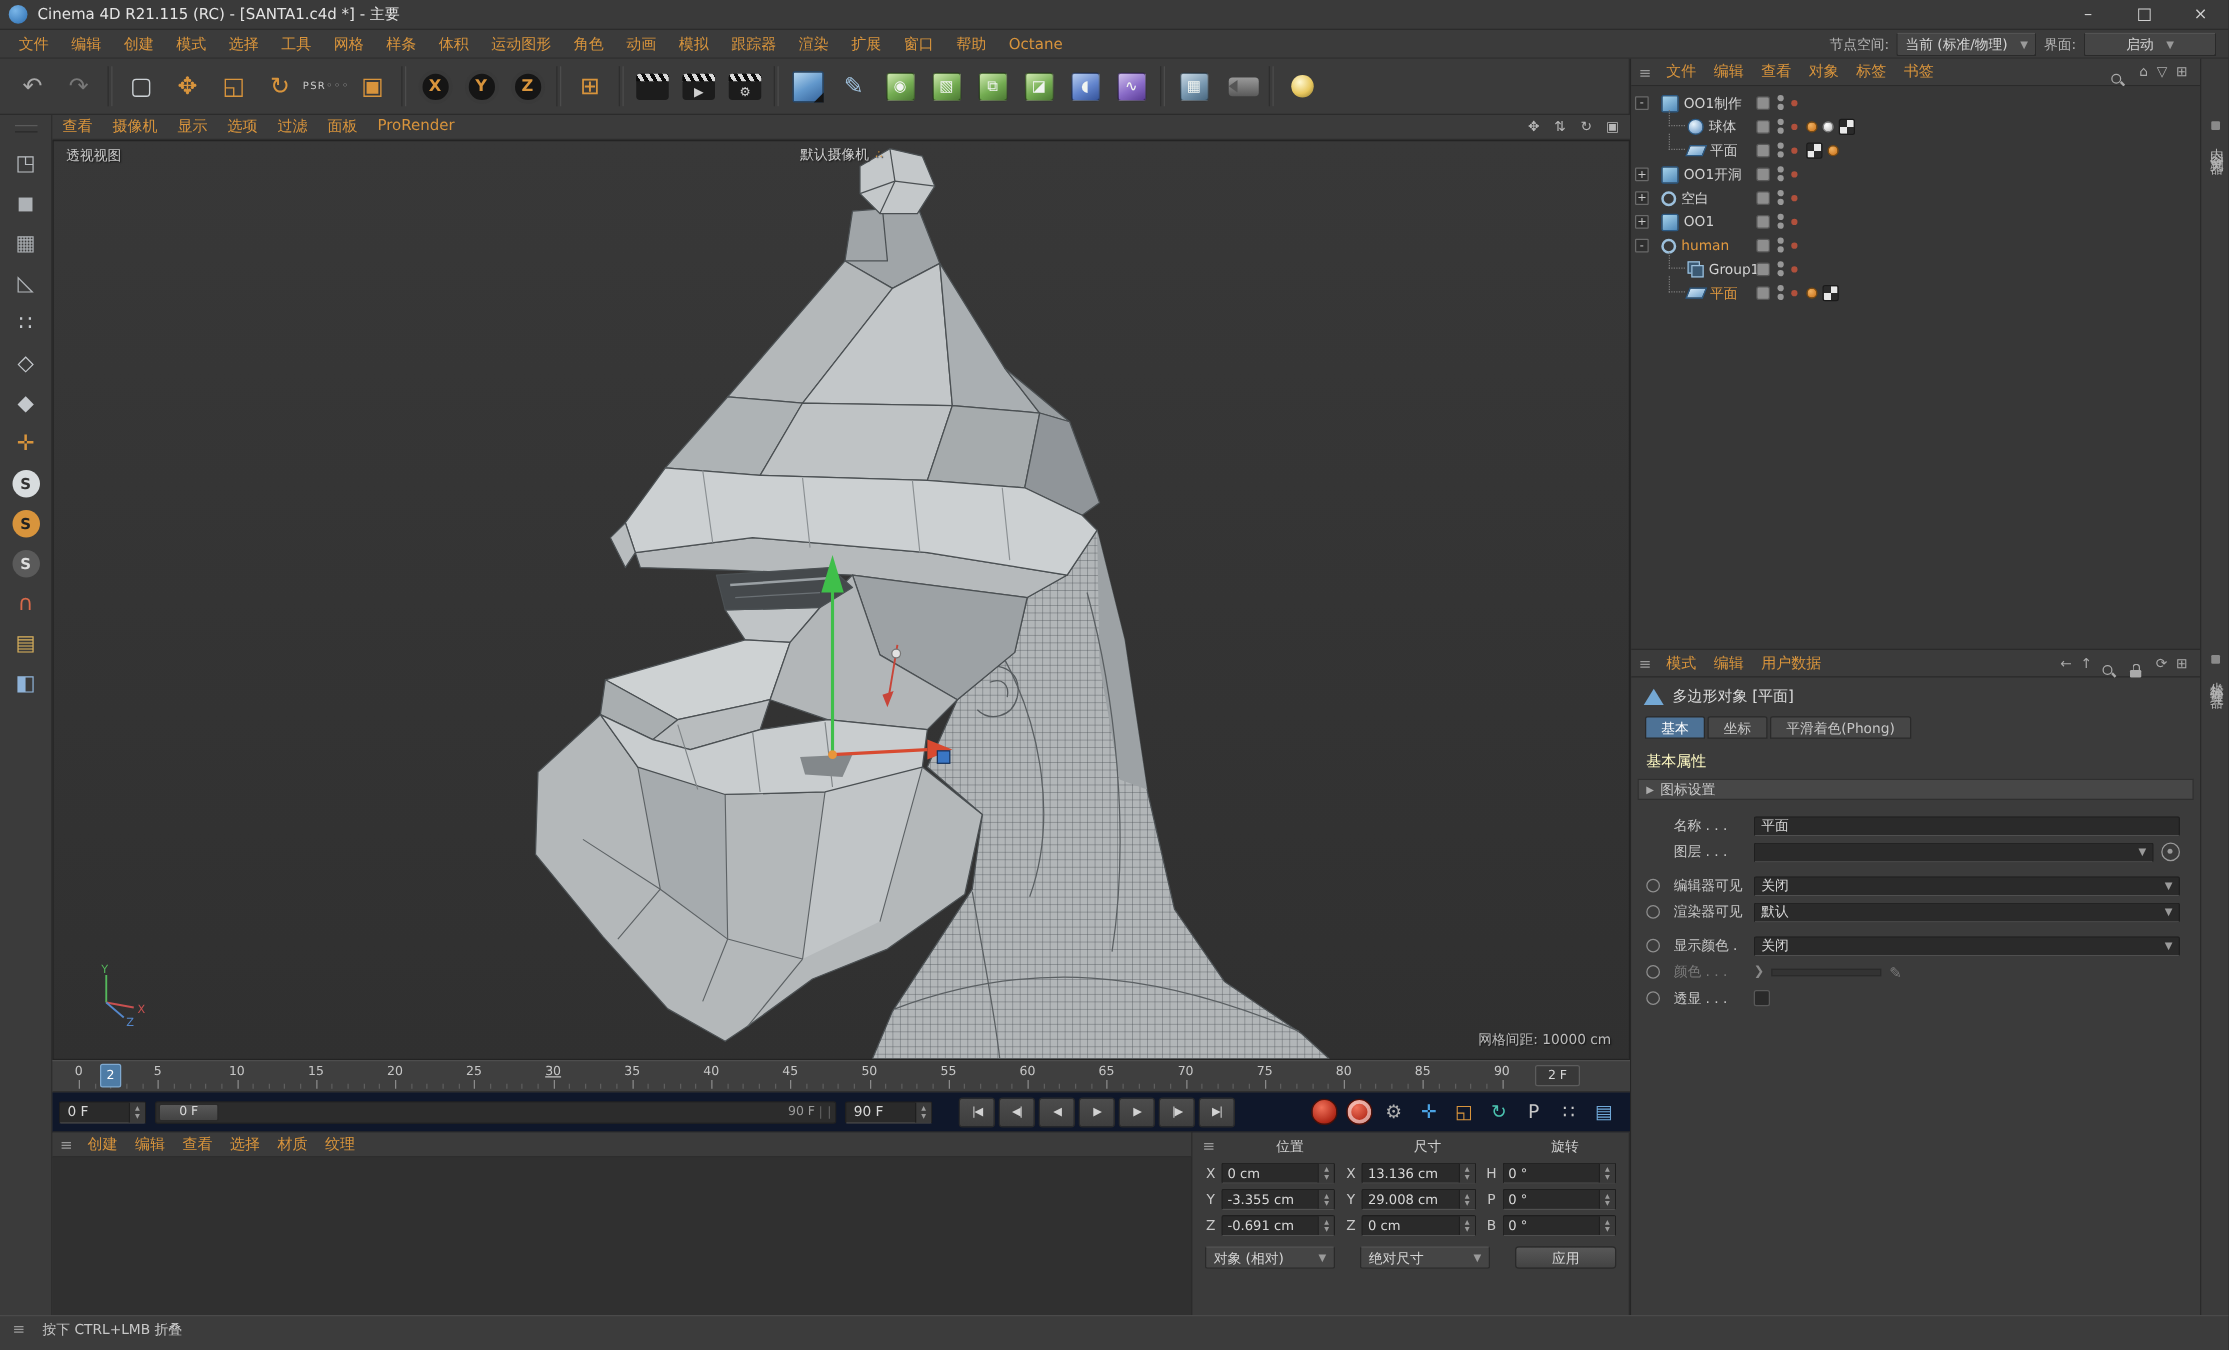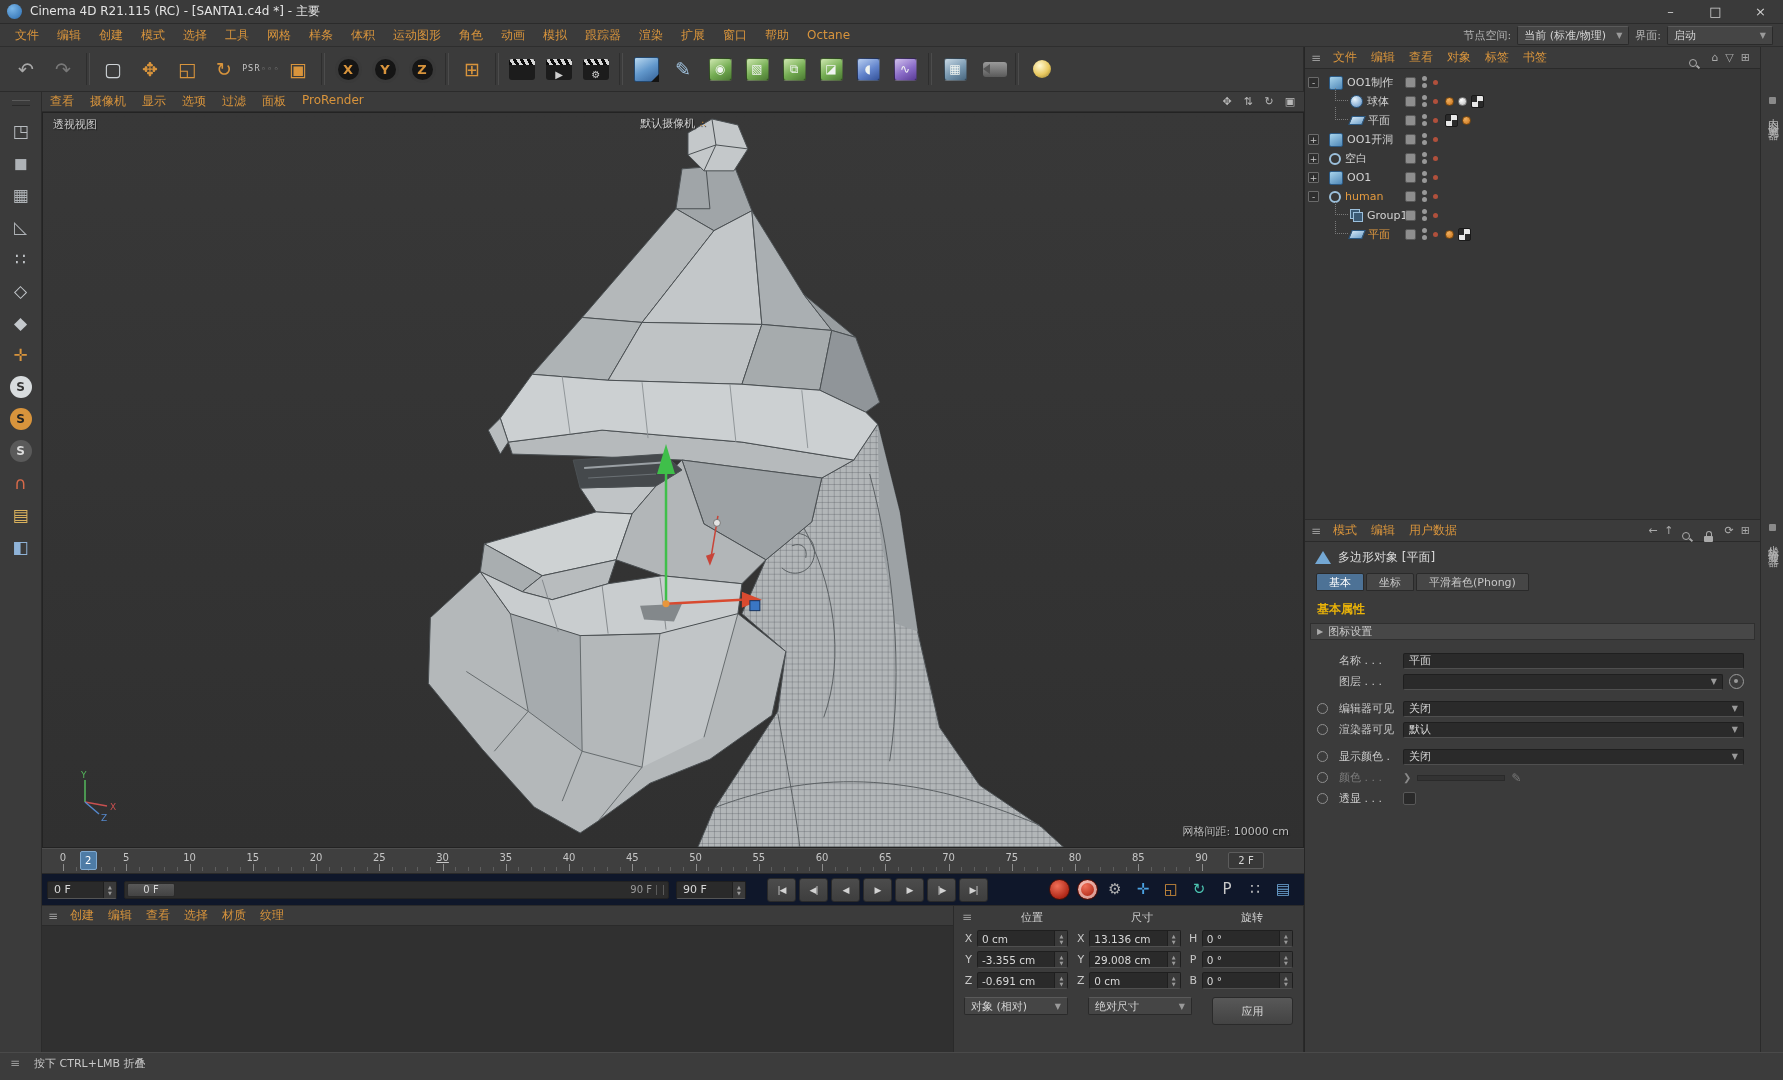--- a/index.html
+++ b/index.html
@@ -94,21 +94,21 @@
   .coords{position:absolute;left:954px;top:906px;width:350px;height:146px;background:#3b3b3b;border-right:1px solid #2a2a2a;box-sizing:border-box}
   .coords-head{display:flex;height:22px;align-items:center;padding-left:8px}
   .coords-head .htitle{width:110px;text-align:center;color:#d0d0d0;font-size:11px}
   .coords-grid{display:grid;grid-template-columns:1fr 1fr 1fr;gap:4px 8px;padding:2px 10px 0}
   .cg-cell{display:flex;align-items:center;gap:4px}
   .cg-label{width:9px;color:#c8c8c8;font-size:11px;text-align:center;flex:none}
   .cfield{flex:1;height:17px;background:#2a2a2a;border:1px solid #1f1f1f;border-bottom-color:#4f4f4f;border-radius:2px;display:flex;align-items:stretch;box-sizing:border-box;min-width:0}
   .cfield .val{flex:1;font-size:10.5px;color:#d8d8d8;padding:0 4px;white-space:nowrap;overflow:hidden;display:flex;align-items:center}
   .coords-foot{display:flex;gap:20px;padding:8px 10px 0}
   .dd2{width:104px;height:18px;box-sizing:border-box;flex:none;justify-content:space-between}
-  .apply-btn{width:96px;height:28px;background:linear-gradient(#585858,#434343);border:1px solid #2a2a2a;border-radius:3px;color:#d8d8d8;font-size:11px;display:flex;align-items:center;justify-content:center;box-sizing:border-box}
+  .apply-btn{width:96px;height:18px;background:linear-gradient(#585858,#434343);border:1px solid #2a2a2a;border-radius:3px;color:#d8d8d8;font-size:11px;display:flex;align-items:center;justify-content:center;box-sizing:border-box}
 
   
   .rightcol{position:absolute;left:1304px;top:47px;width:456px;height:1005px;background:#3b3b3b;border-left:1px solid #262626;box-sizing:border-box}
   .om{position:absolute;left:0;top:0;right:0;height:472px}
   .om .pheader{height:22px}
   .om-tree{position:absolute;top:22px;bottom:0;left:0;right:0;background:#373737;overflow:hidden;padding-top:4px}
   .orow{position:relative;height:19px;display:flex;align-items:center;font-size:11px;color:#d2d2d2}
   .orow .expander{position:absolute;left:3px;top:4px;width:11px;height:11px;background:#2e2e2e;border:1px solid #6a6a6a;border-radius:1px;color:#c8c8c8;font-size:9px;line-height:10px;text-align:center;box-sizing:border-box}
   .conn{width:12px;height:12px;border-left:1px dotted #7a7a7a;border-bottom:1px dotted #7a7a7a;margin:-7px 2px 7px 0;flex:none}
   .oicon{margin-right:4px;flex:none}
@@ -130,21 +130,21 @@
   .tag-dot-o{width:9px;height:9px;border-radius:50%;background:radial-gradient(circle at 35% 30%,#f0b060,#c87018);border:1px solid #7a4a10;box-sizing:border-box}
   .tag-dot-w{width:9px;height:9px;border-radius:50%;background:radial-gradient(circle at 35% 30%,#ffffff,#b8b8b8);border:1px solid #808080;box-sizing:border-box}
 
   .am{position:absolute;left:0;right:0;top:472px;bottom:0;border-top:1px solid #2a2a2a;background:#3b3b3b}
   .am .pheader{height:22px}
   .am-title{display:flex;align-items:center;gap:7px;padding:7px 10px 2px;color:#dadada;font-size:12px}
   .polyicon{width:0;height:0;border-left:8px solid transparent;border-right:8px solid transparent;border-bottom:13px solid #74a8d4}
   .am-tabs{display:flex;padding:5px 0 0 11px;gap:2px}
   .am-tab{height:18px;padding:0 12px;display:flex;align-items:center;background:#464646;border:1px solid #2a2a2a;color:#c6c6c6;font-size:11px;border-radius:2px 2px 0 0;white-space:nowrap;box-sizing:border-box}
   .am-tab.active{background:#4d7296;color:#fff}
-  .am-section{font-weight:bold;color:#eab308;font-size:12px;padding:10px 0 5px 12px}
+  .am-section{font-weight:normal;color:#fef9c3;font-size:12px;padding:10px 0 5px 12px}
   .am-bar{margin:0 5px;height:17px;background:#474747;border:1px solid #2f2f2f;display:flex;align-items:center;color:#c8c8c8;font-size:11px;padding-left:6px;gap:5px;box-sizing:border-box}
   .am-bar .tri{font-size:8px;color:#aaa}
   .am-rows{padding-top:10px}
   .arow{display:flex;align-items:center;height:21px;padding-left:12px}
   .kdot{width:22px;flex:none;display:flex;align-items:center}
   .kdot i{display:block;width:9px;height:9px;border:1.5px solid #8e8e8e;border-radius:50%;box-sizing:content-box}
   .alabel{width:64px;color:#c8c8c8;font-size:11px;white-space:nowrap;flex:none}
   .alabel.dim{color:#7a7a7a}
   .actl{flex:1;margin-right:16px;display:flex;align-items:center;gap:6px;min-width:0}
   .afield{flex:1;height:16px;background:#2a2a2a;border:1px solid #1f1f1f;border-bottom-color:#4f4f4f;border-radius:2px;color:#d8d8d8;font-size:11px;display:flex;align-items:center;padding:0 5px;box-sizing:border-box;justify-content:flex-start}
@@ -210,21 +210,21 @@
         <div class="menu-item">帮助</div>
         <div class="menu-item">Octane</div>
       </div>
     <div class="menu-right">
       <span class="lbl">节点空间:</span>
       <div class="dd">
         <span>当前 (标准/物理)</span>
           <span class="arr">▼</span>
       </div>
       <span class="lbl">界面:</span>
-      <div class="dd" style="width:92px;justify-content:space-between">
+      <div class="dd" style="width:92px;justify-content:center">
         <span>启动</span>
           <span class="arr">▼</span>
       </div>
     </div>
   </div>
 
   <div class="toolbar" id="toolbar-icons">
       <div class="icon-btn">
         <span class="glyph" style="color: rgb(168, 168, 168);">↶</span>
       </div>

